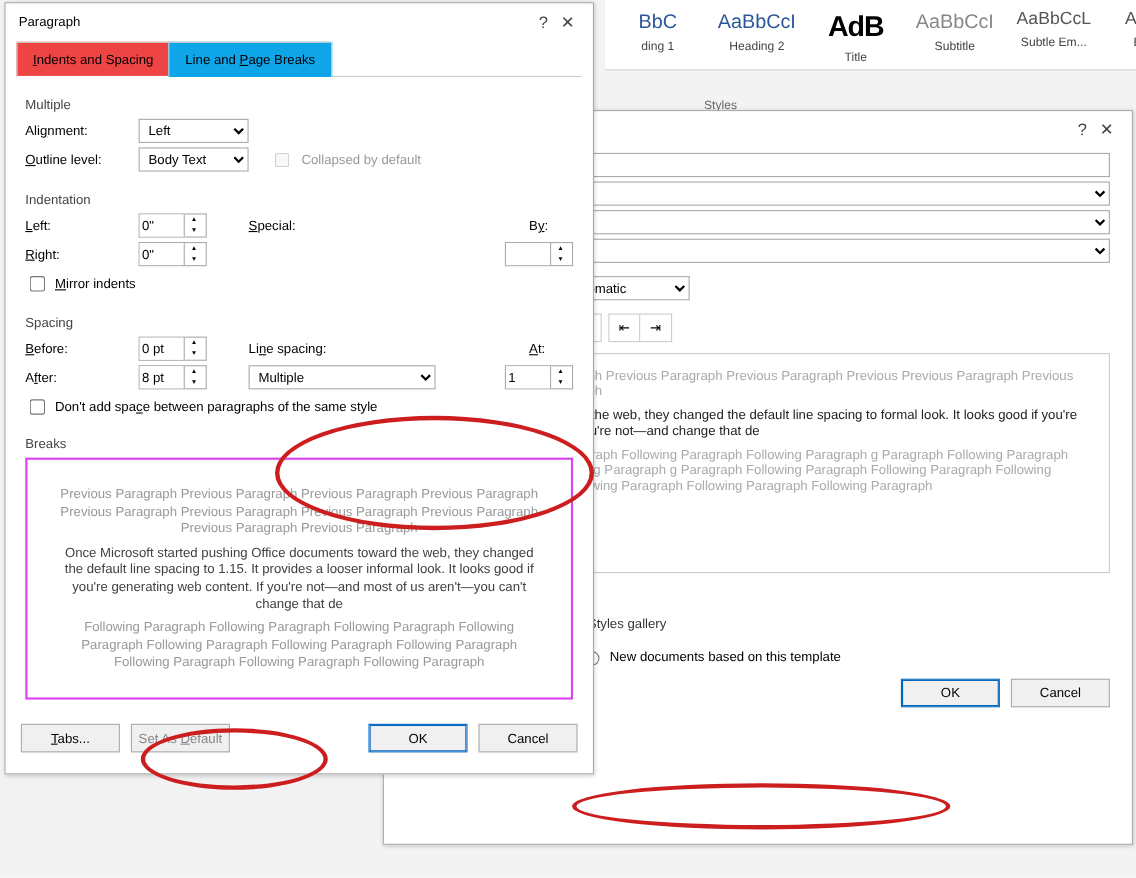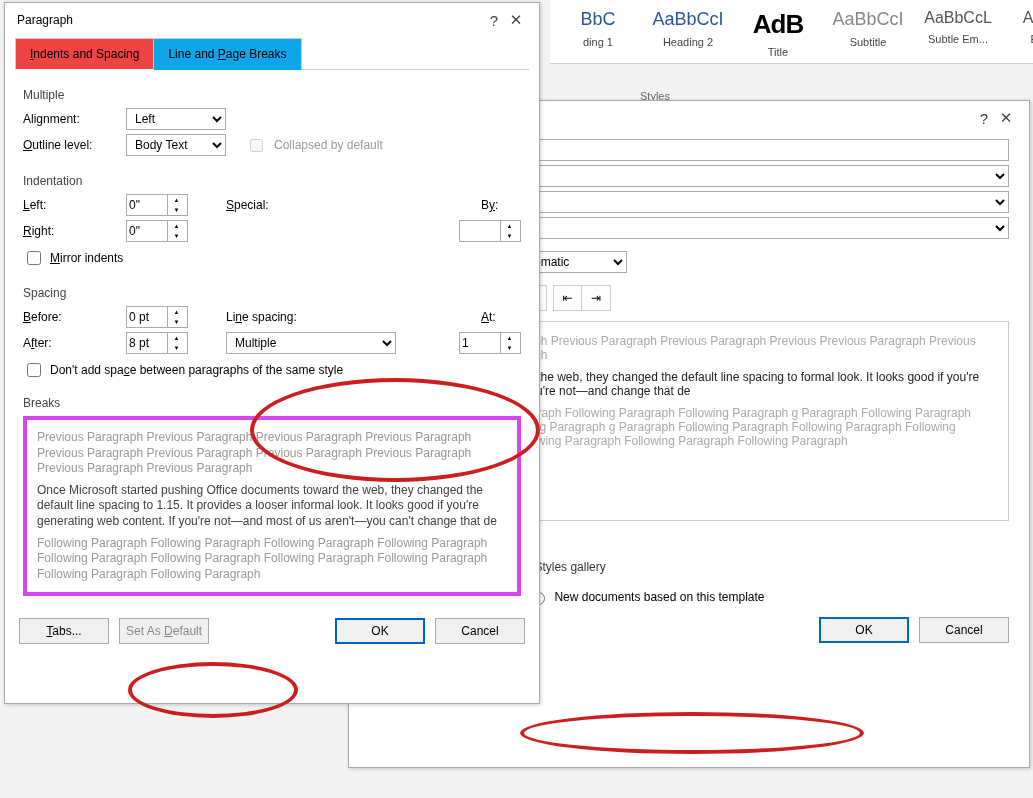--- a/index.html
+++ b/index.html
@@ -26,21 +26,21 @@
   .row { display:flex; align-items:center; gap:8px; margin:4px 0;}
   .row label{ width:95px;}
   select, input[type=text]{ border:1px solid #aaa; height:22px; padding:1px 4px; background:#fff;}
   select{ width:100px;}
   .spin { display:inline-flex; align-items:center; border:1px solid #aaa; height:22px; width:62px;}
   .spin input{border:none; width:40px; height:20px; outline:none;}
   .spin .ar { display:flex; flex-direction:column; width:18px;}
   .spin .ar span{ height:10px; font-size:6px; text-align:center; line-height:10px; border-left:1px solid #aaa; cursor:pointer;}
   .chk { display:flex; align-items:center; gap:6px; margin-top:6px;}
   .chk input{width:14px;height:14px;}
-  .preview-box { border:4px solid #d946ef; padding:10px; font-size:8px; color:#999; line-height:1.3;}
+  .preview-box { border:2px solid #d946ef; padding:24px; font-size:8px; color:#999; line-height:1.3;text-align:center;}
   .preview-box .dark{color:#404040;}
   .btnrow { display:flex; gap:10px; padding:10px 14px;}
   button.std { min-width:90px; height:26px; background:#f0f0f0; border:1px solid #aaa; cursor:pointer;}
   button.std.default{ border:1px solid #0067c0; box-shadow:0 0 0 1px #0067c0 inset;}
 
   .red-circle { position:absolute; border:4px solid #cc1e1e; border-radius:50%; pointer-events:none; }
 
   
   .dlg-style { top:100px; left:348px; width:682px; height:668px; }
   .dlg-style .titlebar{justify-content:flex-end;}

